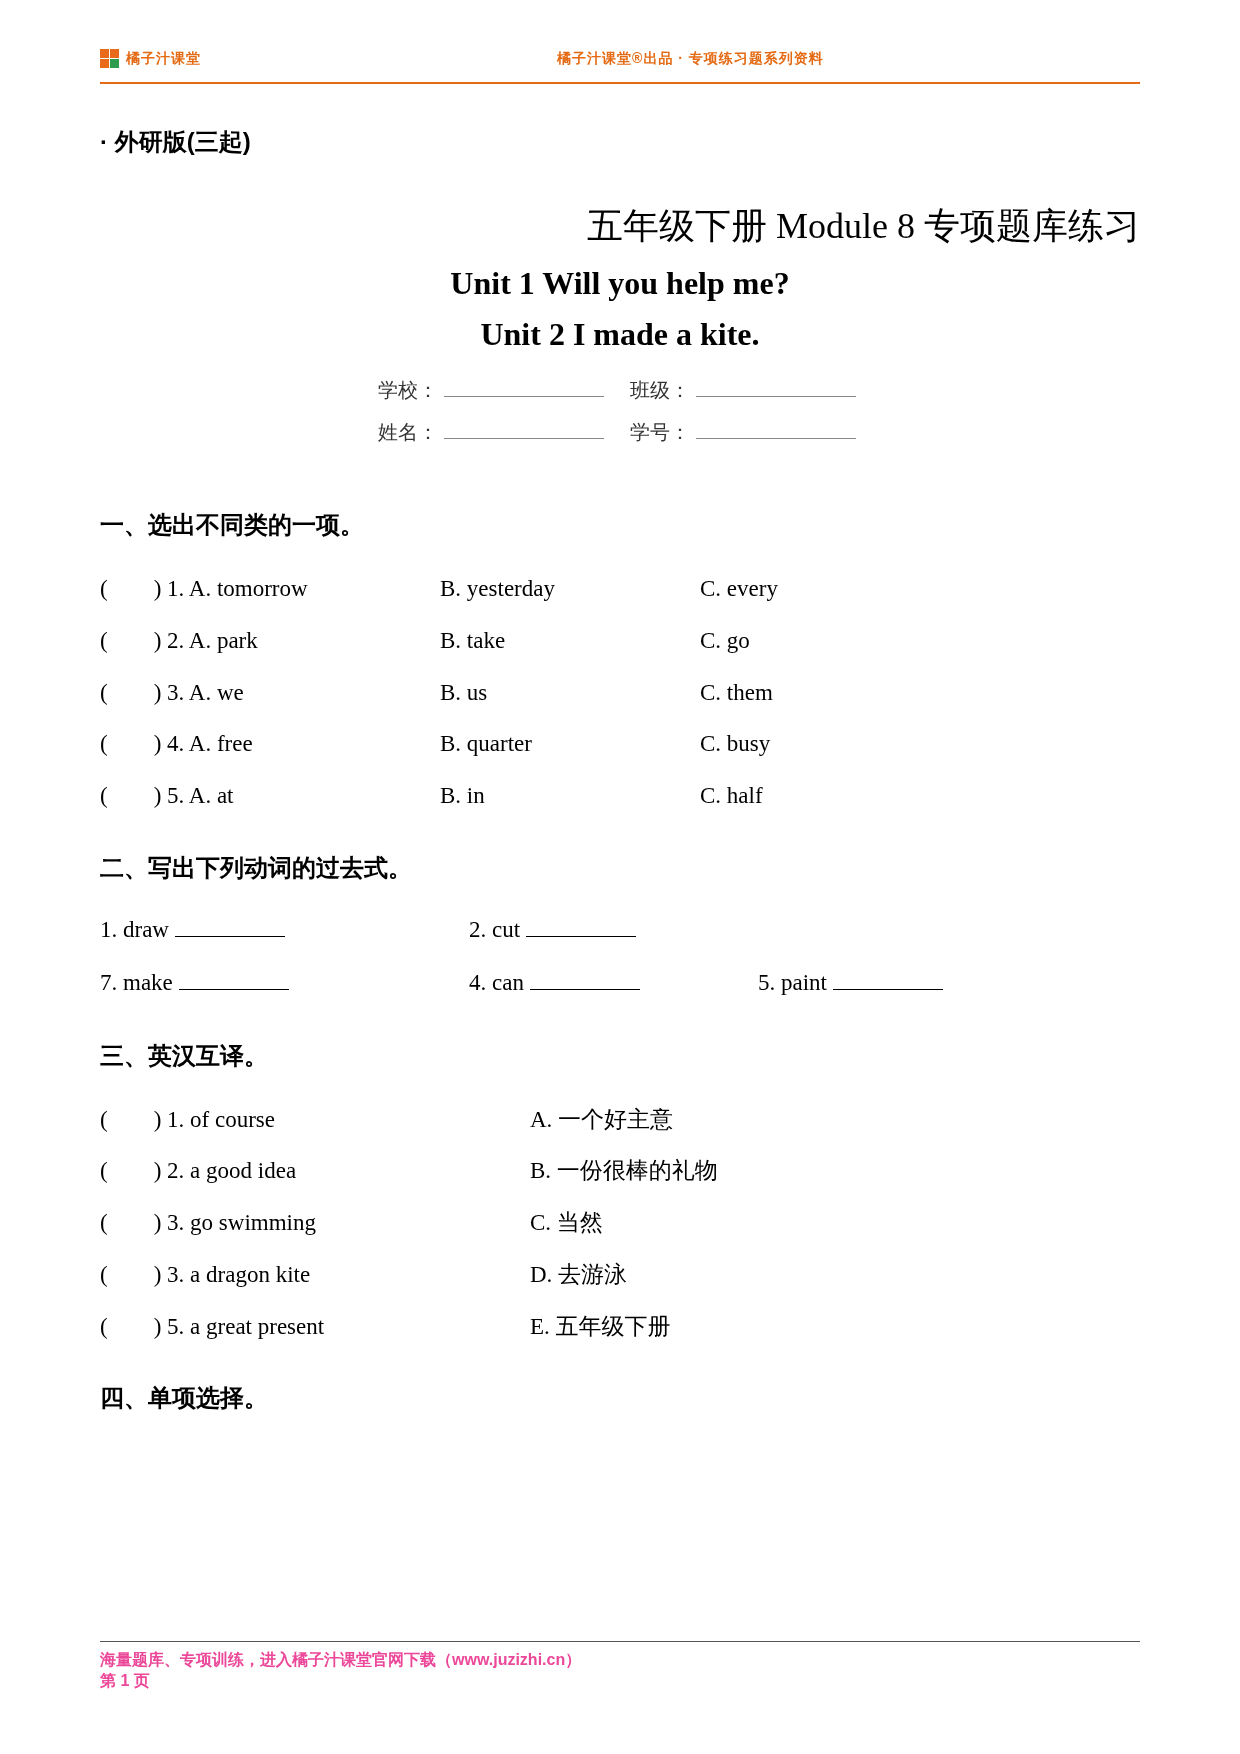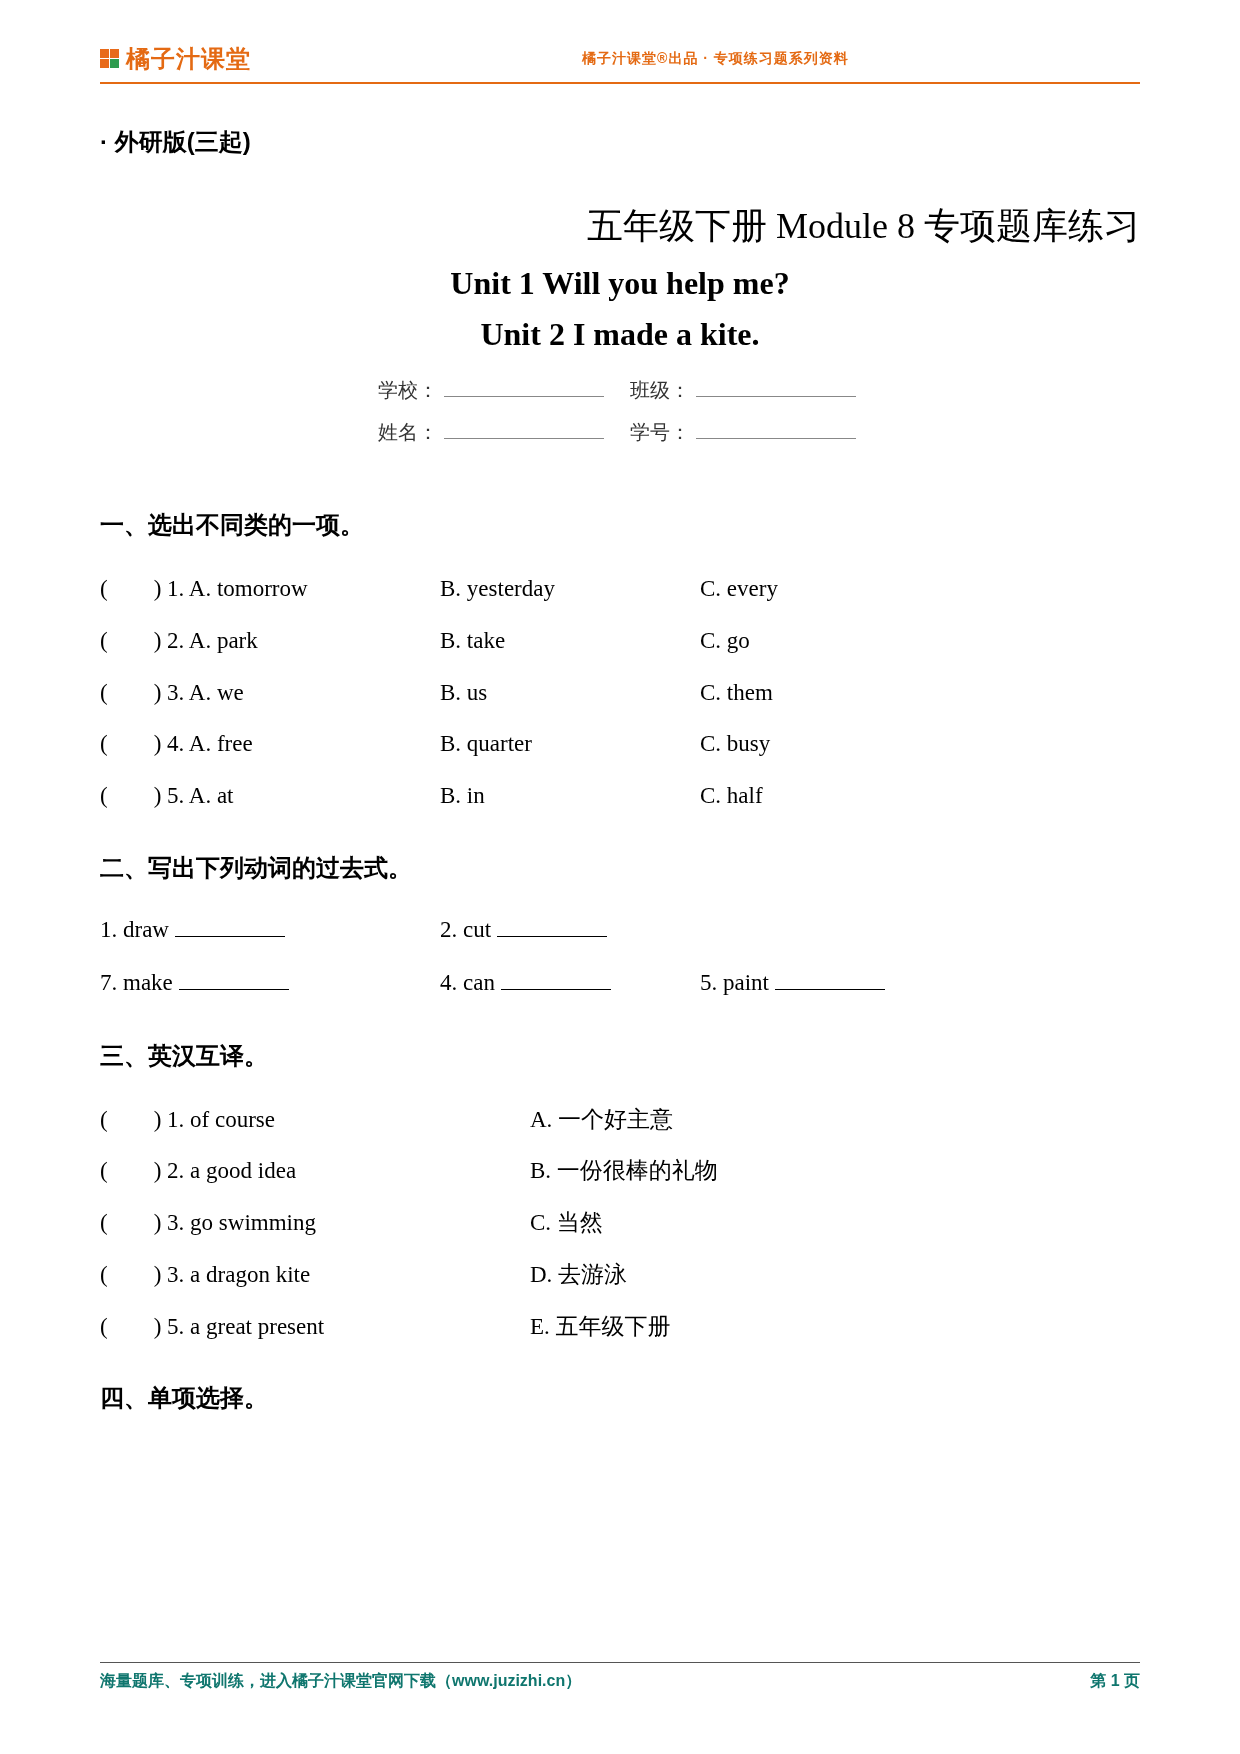--- a/index.html
+++ b/index.html
@@ -38,21 +38,21 @@
     position: absolute;
     width: 9px;
     height: 9px;
   }
   .logo-icon .sq1 { left: 0; top: 0; background: #e86a1a; }
   .logo-icon .sq2 { left: 10px; top: 0; background: #e86a1a; }
   .logo-icon .sq3 { left: 0; top: 10px; background: #e86a1a; }
   .logo-icon .sq4 { left: 10px; top: 10px; background: #2e9b4f; }
   .logo-text {
     font-family: "SimHei", "Microsoft YaHei", sans-serif;
-    font-size: 24px;
+    font-size: 14px;
     font-weight: bold;
     color: #e46a13;
     letter-spacing: 1px;
   }
   .header-center {
     flex: 1;
     text-align: center;
     font-family: "SimHei", "Microsoft YaHei", sans-serif;
     font-size: 14px;
     font-weight: bold;
@@ -121,21 +121,21 @@
   }
   .col-a { width: 340px; }
   .col-b { width: 260px; }
   .col-c { flex: 1; }
   .q2-block {
     font-family: "Times New Roman", "SimSun", serif;
     font-size: 23px;
     line-height: 2.3;
     margin-top: 20px;
   }
-  .q2-row { display: flex; }
+  .q2-row { display: flex; gap: 29px; }
   .q2-a { width: 340px; }
   .q2-b { width: 260px; }
   .q2-c { flex: 1; }
   .ul {
     display: inline-block;
     border-bottom: 1.4px solid #000;
     min-width: 110px;
     height: 20px;
     vertical-align: baseline;
   }
@@ -154,25 +154,26 @@
     right: 100px;
     bottom: 62px;
   }
   .footer-rule {
     border: none;
     border-top: 1.5px solid #555;
     margin-bottom: 8px;
   }
   .footer-row {
     display: flex;
-    justify-content: space-between;
+    justify-content: center;
     font-family: "SimHei", "Microsoft YaHei", sans-serif;
     font-size: 16px;
-    color: #0f766e;
-    font-weight: bold;
+    color: #ec4899;
+    font-weight: bold;
+    flex-direction: column;
   }
   .pad-b { padding-bottom: 4px; }
 </style>
 </head>
 <body>
 
 <div class="page">
 
   <div class="header-row">
     <div class="logo">

